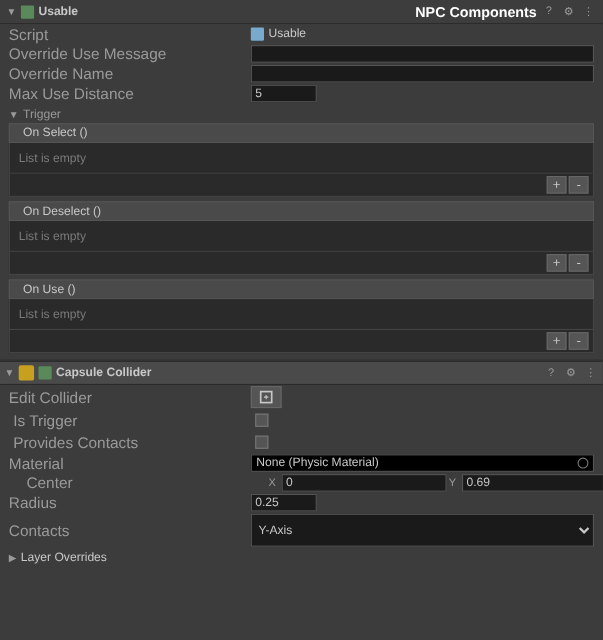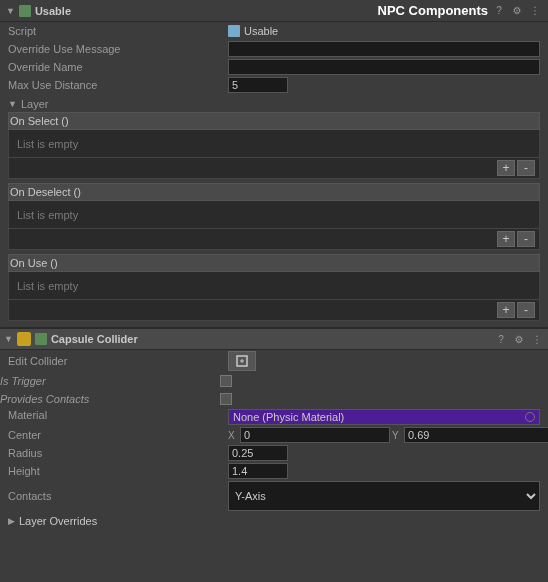--- a/index.html
+++ b/index.html
@@ -50,21 +50,21 @@
     .row {
       display: flex;
       align-items: center;
       padding: 1px 8px;
       min-height: 18px;
     }
 
     .row-label {
       width: 220px;
       color: #9a9a9a;
-      font-size: 11px;
+      font-size: 14px;
       flex-shrink: 0;
     }
 
     .row-value {
       flex: 1;
       color: #c8c8c8;
     }
 
     .text-input {
       background: #1a1a1a;
@@ -88,21 +88,21 @@
       align-items: center;
       gap: 4px;
     }
 
     .event-group {
       margin-bottom: 4px;
     }
 
     .event-header {
       background: #4a4a4a;
-      padding: 2px 1px;
+      padding: 2px 12px;
       font-size: 11px;
       color: #c8c8c8;
       border: 1px solid #555;
     }
 
     .event-empty {
       background: #2a2a2a;
       padding: 6px 8px;
       font-size: 11px;
       color: #7a7a7a;
@@ -194,23 +194,22 @@
       cursor: pointer;
       display: flex;
       align-items: center;
       gap: 3px;
       height: 20px;
     }
 
     .checkbox-row {
       display: flex;
       align-items: center;
-      padding: 2px 0;
+      padding: 2px 12px;
       min-height: 18px;
-      font-style: italic;
     }
 
     .checkbox-input {
       width: 12px;
       height: 12px;
       background: #555;
       border: 1px solid #777;
       display: inline-block;
       margin-right: 0;
     }
@@ -220,38 +219,38 @@
       align-items: flex-start;
       padding: 1px 8px;
       min-height: 18px;
     }
 
     .material-value {
       flex: 1;
       display: flex;
       align-items: center;
       justify-content: space-between;
-      background: #4c1d95;
+      background: #000000;
       border: 1px solid #555;
       padding: 0 4px;
       height: 16px;
     }
 
     .material-circle {
       width: 10px;
       height: 10px;
       border: 1px solid #777;
       border-radius: 50%;
       display: inline-block;
     }
 
     .center-row {
       display: flex;
       align-items: center;
-      padding: 1px 8px;
+      padding: 1px 24px;
       min-height: 18px;
     }
 
     .xyz-group {
       display: flex;
       align-items: center;
       gap: 2px;
       flex: 1;
     }
 
@@ -347,21 +346,21 @@
   </div>
 
   <div class="row">
     <span class="row-label">Max Use Distance</span>
     <input type="text" class="number-input" value="5" style="">
   </div>
 
   <div class="events-section">
     <div class="events-label">
       <span class="toggle-arrow">▼</span>
-      <span>Layer</span>
+      <span>Trigger</span>
     </div>
 
     <div class="event-group">
       <div class="event-header">On Select ()</div>
       <div class="event-empty">List is empty</div>
       <div class="event-controls">
         <div class="plus-btn">+</div>
         <div class="minus-btn">-</div>
       </div>
     </div>
@@ -438,24 +437,20 @@
       <input type="text" class="xyz-input" value="0.69" style="">
 
     </div>
   </div>
 
   <div class="row">
     <span class="row-label">Radius</span>
     <input type="text" class="number-input" value="0.25" style="">
   </div>
 
-  <div class="row">
-    <span class="row-label">Height</span>
-    <input type="text" class="number-input" value="1.4" style="">
-  </div>
 
   <div class="row">
     <span class="row-label">Contacts</span>
     <select class="direction-select">
       <option>Y-Axis</option>
       <option>X-Axis</option>
       <option>Z-Axis</option>
     </select>
   </div>
 

